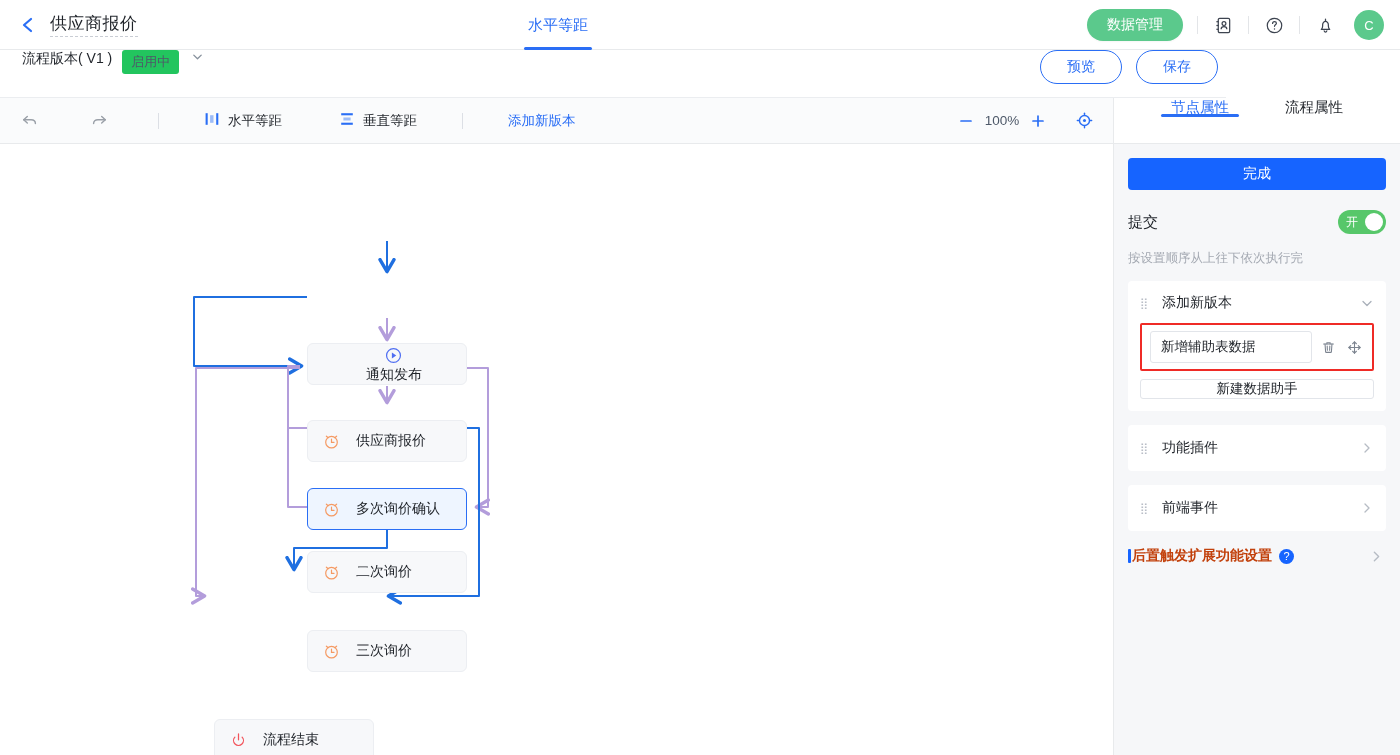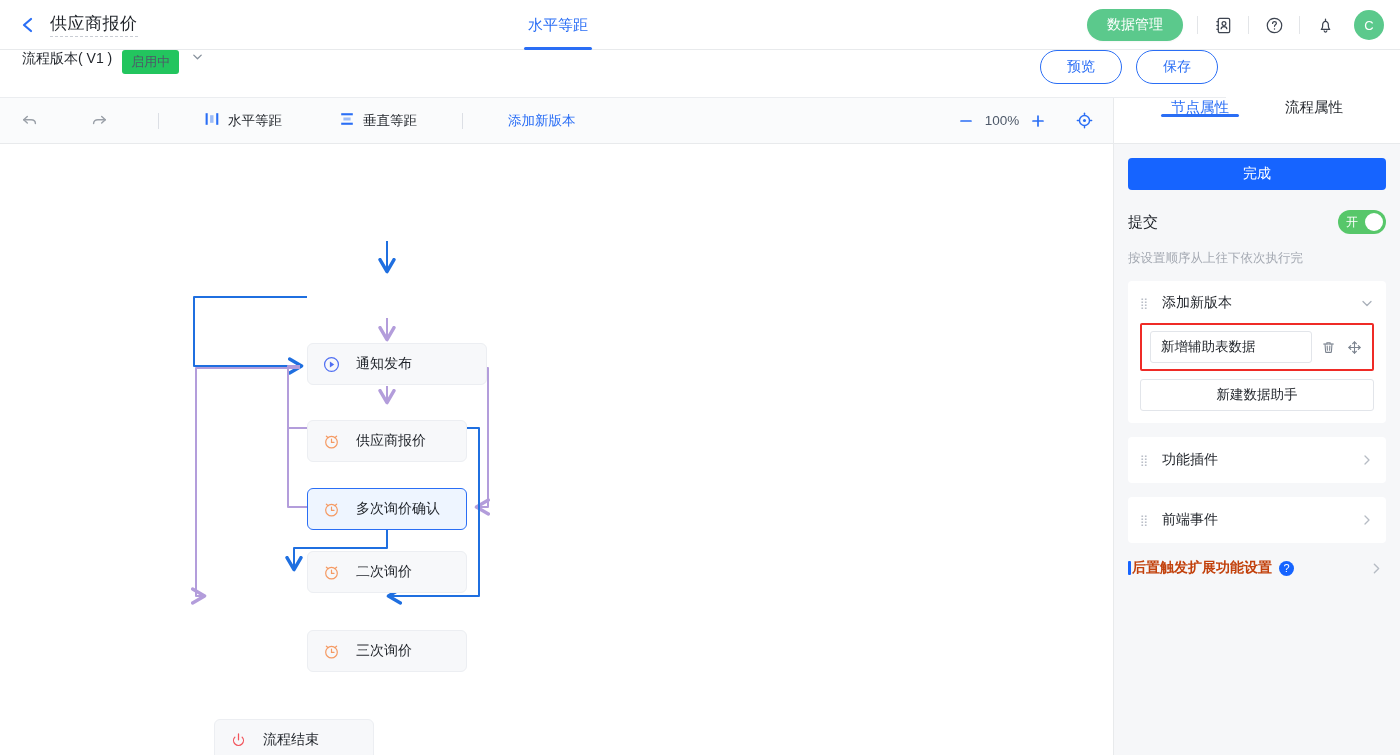--- a/index.html
+++ b/index.html
@@ -154,21 +154,21 @@
 
   .hl-wrap { position: relative; margin-top: 8px; border: 2px solid #ef2b26; border-radius: 2px; padding: 6px 8px; }
   .asst-row { display: flex; align-items: center; gap: 6px; }
   .asst-input {
     flex: 1; height: 32px; border: 1px solid #e2e5ea; border-radius: 3px;
     display: flex; align-items: center; padding: 0 10px; font-size: 13.5px; color: #1f2329;
     background: #fff; cursor: text;
   }
   .icn-btn { width: 20px; height: 20px; display: flex; align-items: center; justify-content: center; color: #7b838f; cursor: pointer; }
   .new-btn {
-    margin-top: 8px; height: 32px; border: 1px solid #e2e5ea; border-radius: 3px;
+    margin-top: 8px; height: 20px; border: 1px solid #e2e5ea; border-radius: 3px;
     display: flex; align-items: center; justify-content: center;
     font-size: 13.5px; color: #1f2329; background: #fff; cursor: pointer;
   }
 
   .card-row {
     background: #fff; border-radius: 4px; margin-top: 14px; height: 46px;
     display: flex; align-items: center; padding: 0 12px; cursor: pointer;
   }
   .card-row .card-title { margin-left: 10px; }
   .arr { margin-left: auto; color: #b6bcc4; display: flex; }
@@ -335,21 +335,21 @@
       <path d="M307,284 L288,284 L288,222 L300,222" fill="none" stroke="#b39ddb" stroke-width="2" stroke-linejoin="round"></path>
       <path d="M307,363 L288,363 L288,284" fill="none" stroke="#b39ddb" stroke-width="2" stroke-linejoin="round"></path>
 
       <path d="M467,224 L488,224 L488,363 L478,363" fill="none" stroke="#b39ddb" stroke-width="2" stroke-linejoin="round" marker-end="url(#ap)"></path>
 
       <path d="M467,284 L479,284 L479,452 L390,452" fill="none" stroke="#1f6fe0" stroke-width="2" stroke-linejoin="round" marker-end="url(#ab)"></path>
 
       <path d="M387,372 L387,404 L294,404 L294,424" fill="none" stroke="#1f6fe0" stroke-width="2" stroke-linejoin="round" marker-end="url(#ab)"></path>
     </svg>
 
-    <div class="node" style="left:307px; top:199px; width:180px;">
+    <div class="node" style="left:307px; top:199px; width:160px;flex-direction:column;">
       <span class="nicon">
         <svg width="19" height="19" viewBox="0 0 20 20" fill="none" stroke="#4f6ef2" stroke-width="1.3">
           <circle cx="10" cy="10" r="7.3"></circle>
             <path d="M8.3 6.9l4.6 3.1-4.6 3.1z" fill="#4f6ef2" stroke="none"></path>
         </svg>
       </span>
       <span class="nlabel">通知发布</span>
     </div>
 
     <div class="node" style="left:307px; top:276px; width:160px;">

